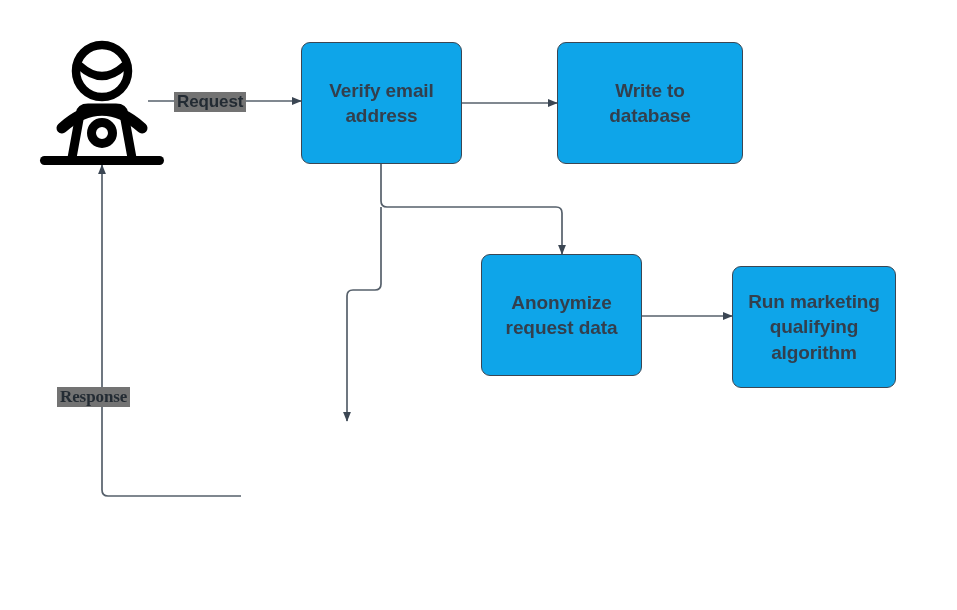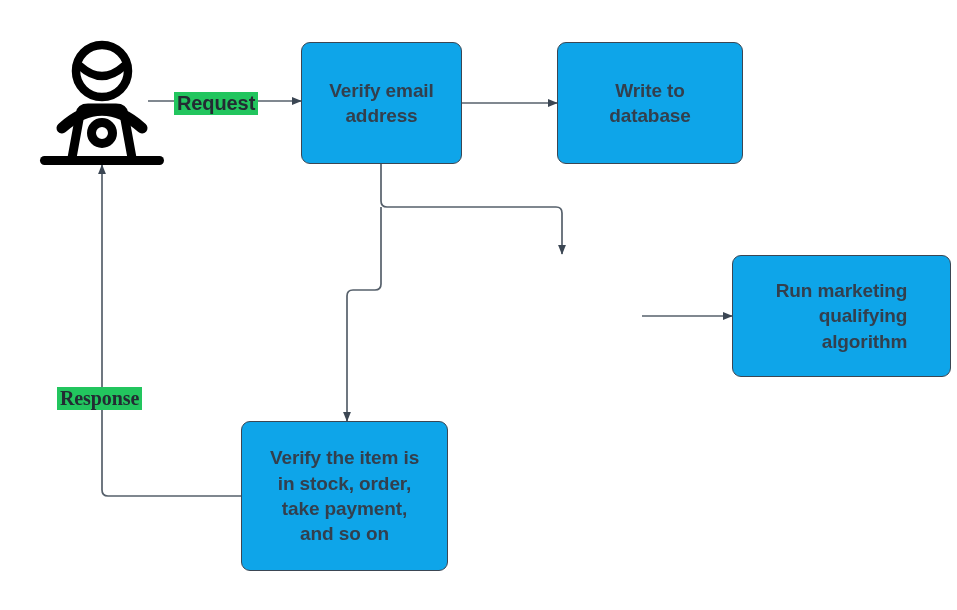--- a/index.html
+++ b/index.html
@@ -42,23 +42,23 @@
     padding: 4px 8px;
   }
   .node-label {
     display: block;
     white-space: pre-line;
   }
   .edge-label {
     position: absolute;
     color: #232b33;
     font-weight: bold;
-    font-size: 20px;
+    font-size: 17px;
     letter-spacing: -0.1px;
-    background: #22c55e;
+    background: #737373;
     padding: 0 3px;
     white-space: nowrap;
   }
   .actor-icon {
     position: absolute;
     left: 34px;
     top: 36px;
     width: 136px;
     height: 132px;
   }
@@ -120,31 +120,29 @@
   <div class="node-box" style="left:301px; top:42px; width:161px; height:122px;">
     <span class="node-label">Verify email
 address</span>
   </div>
 
   <div class="node-box" style="left:557px; top:42px; width:186px; height:122px;">
     <span class="node-label">Write to
 database</span>
   </div>
 
+  <div class="node-box" style="left:481px; top:254px; width:161px; height:122px;">
+    <span class="node-label">Anonymize
+request data</span>
+  </div>
 
-  <div class="node-box" style="left:732px; top:255px; width:219px; height:122px;text-align:right;">
+  <div class="node-box" style="left:732px; top:266px; width:164px; height:122px;">
     <span class="node-label">Run marketing
 qualifying
 algorithm</span>
   </div>
 
-  <div class="node-box" style="left:241px; top:421px; width:207px; height:150px;">
-    <span class="node-label">Verify the item is
-in stock, order,
-take payment,
-and so on</span>
-  </div>
 
   <div class="edge-label" style="left:174px; top:92px;">Request</div>
 
   <div class="edge-label" style="left:57px; top:387px;font-family:Liberation Serif, serif;">Response</div>
 
 </div>
 
 </body></html>

